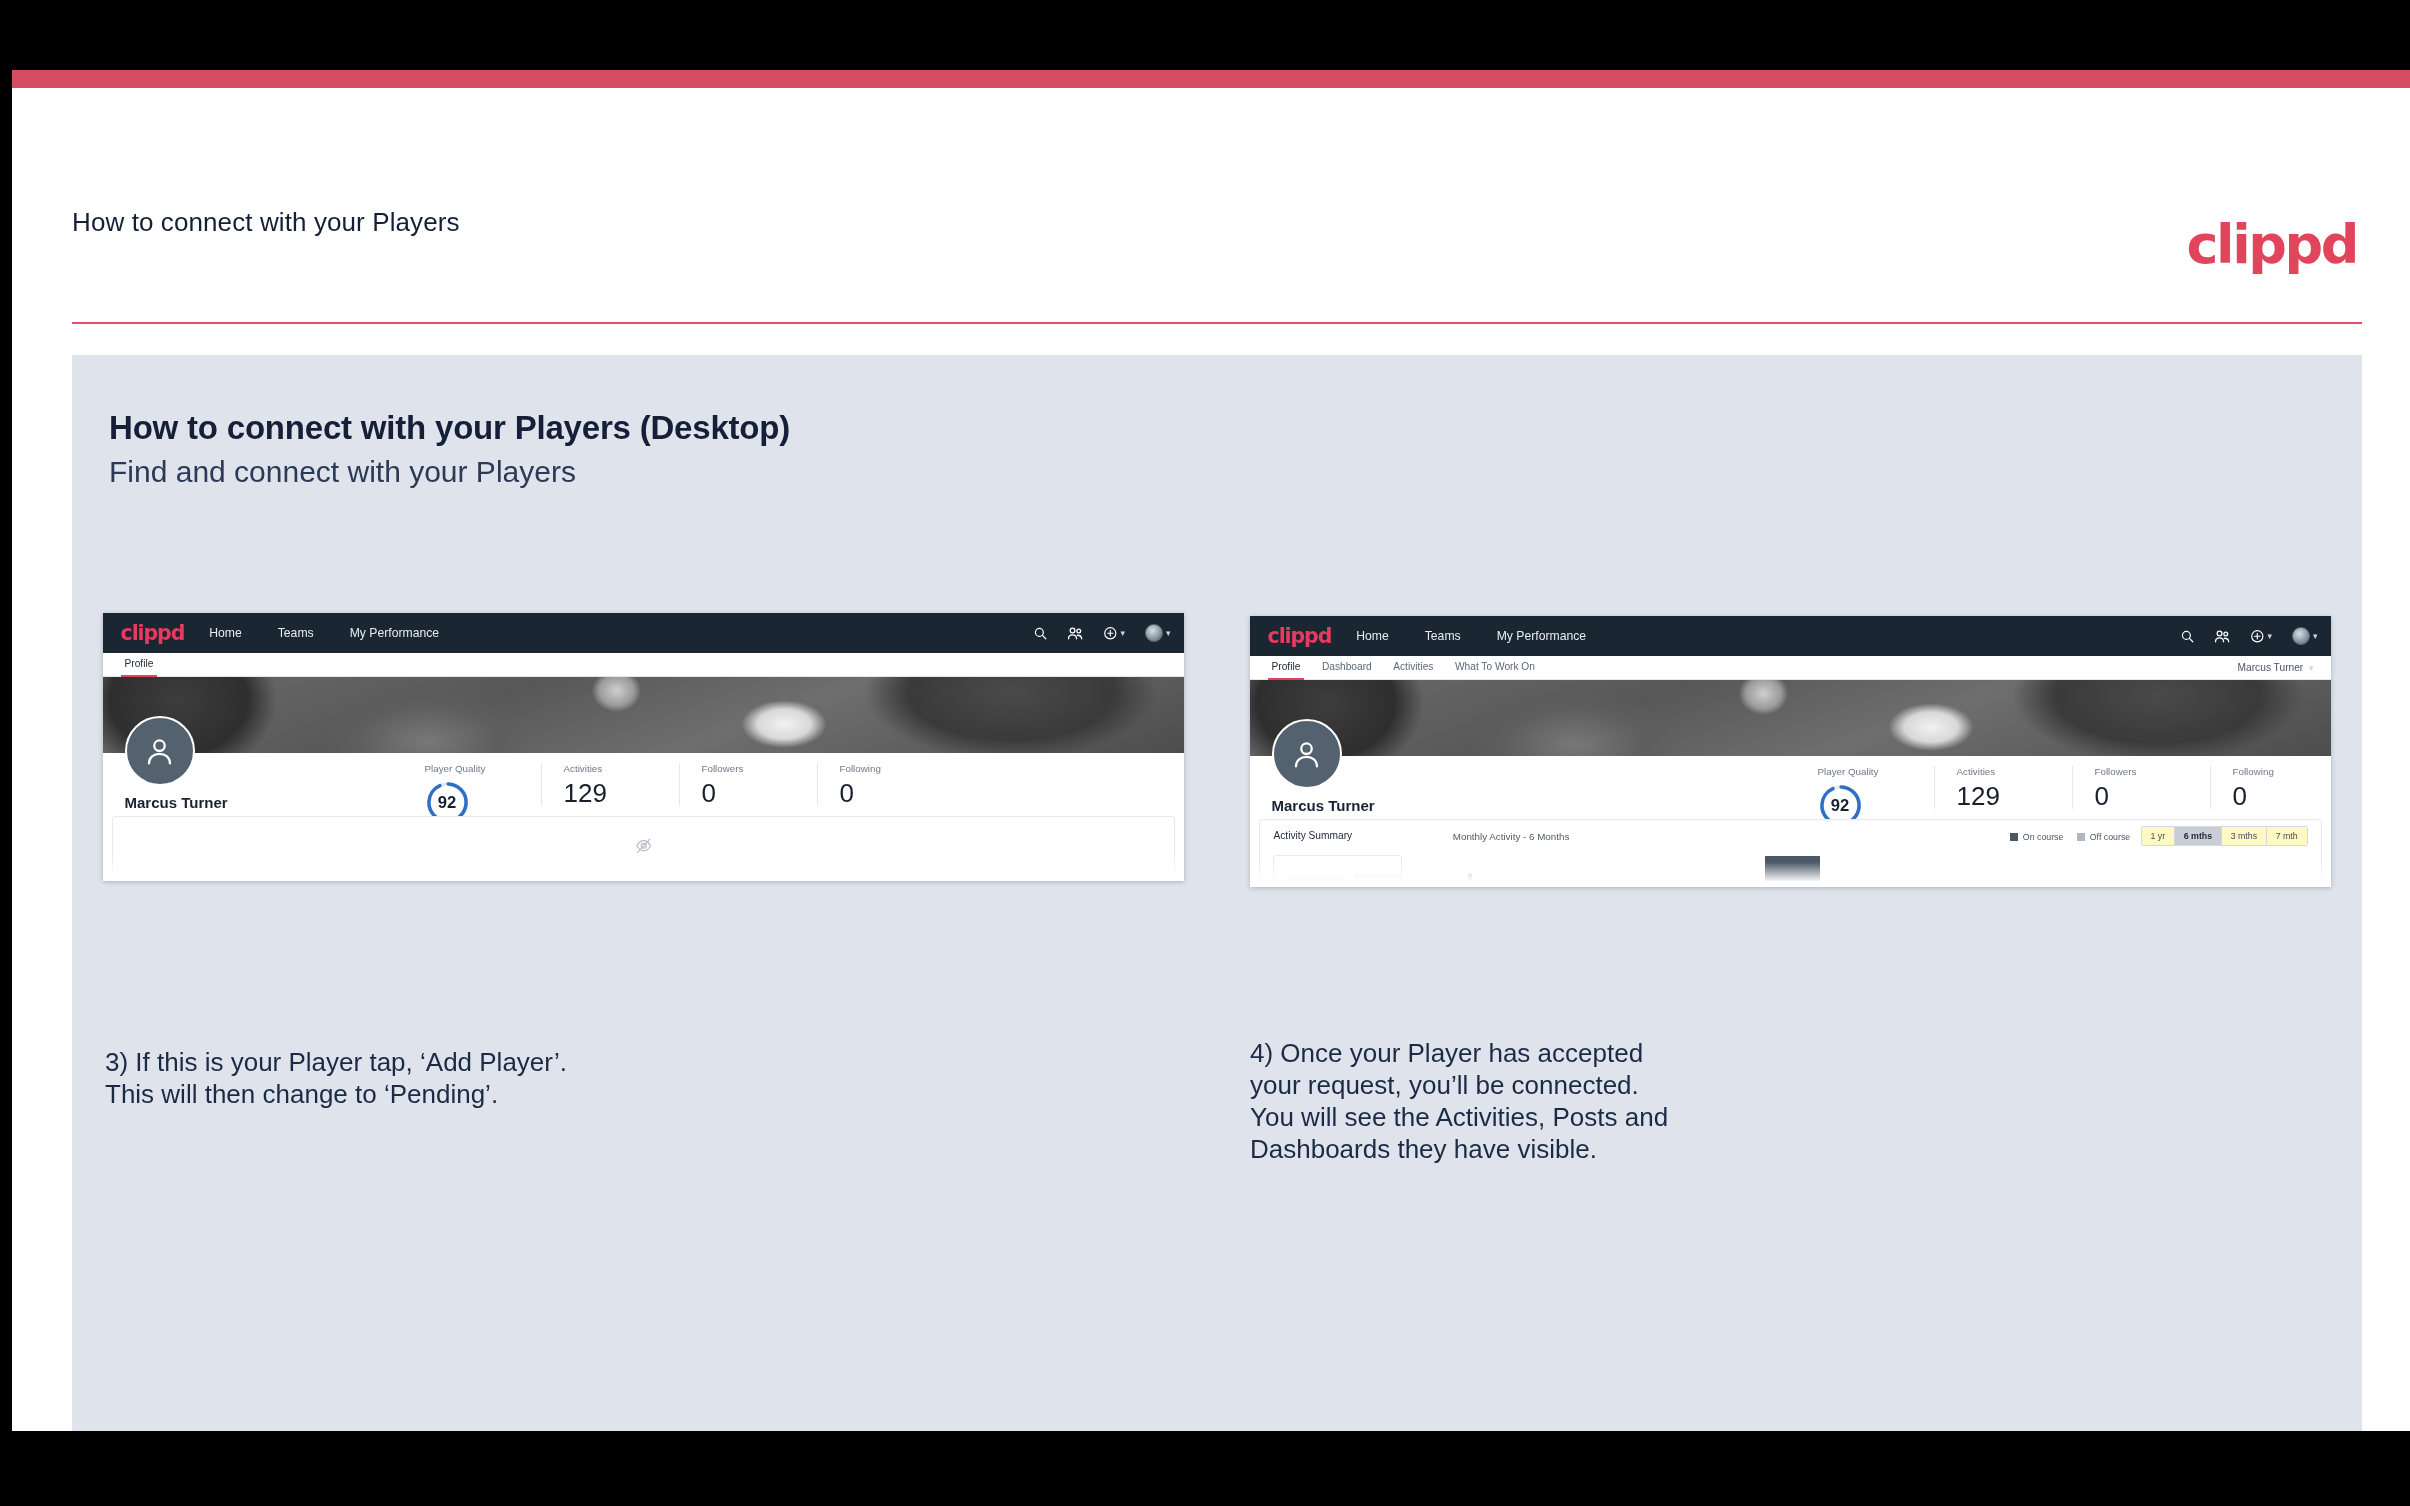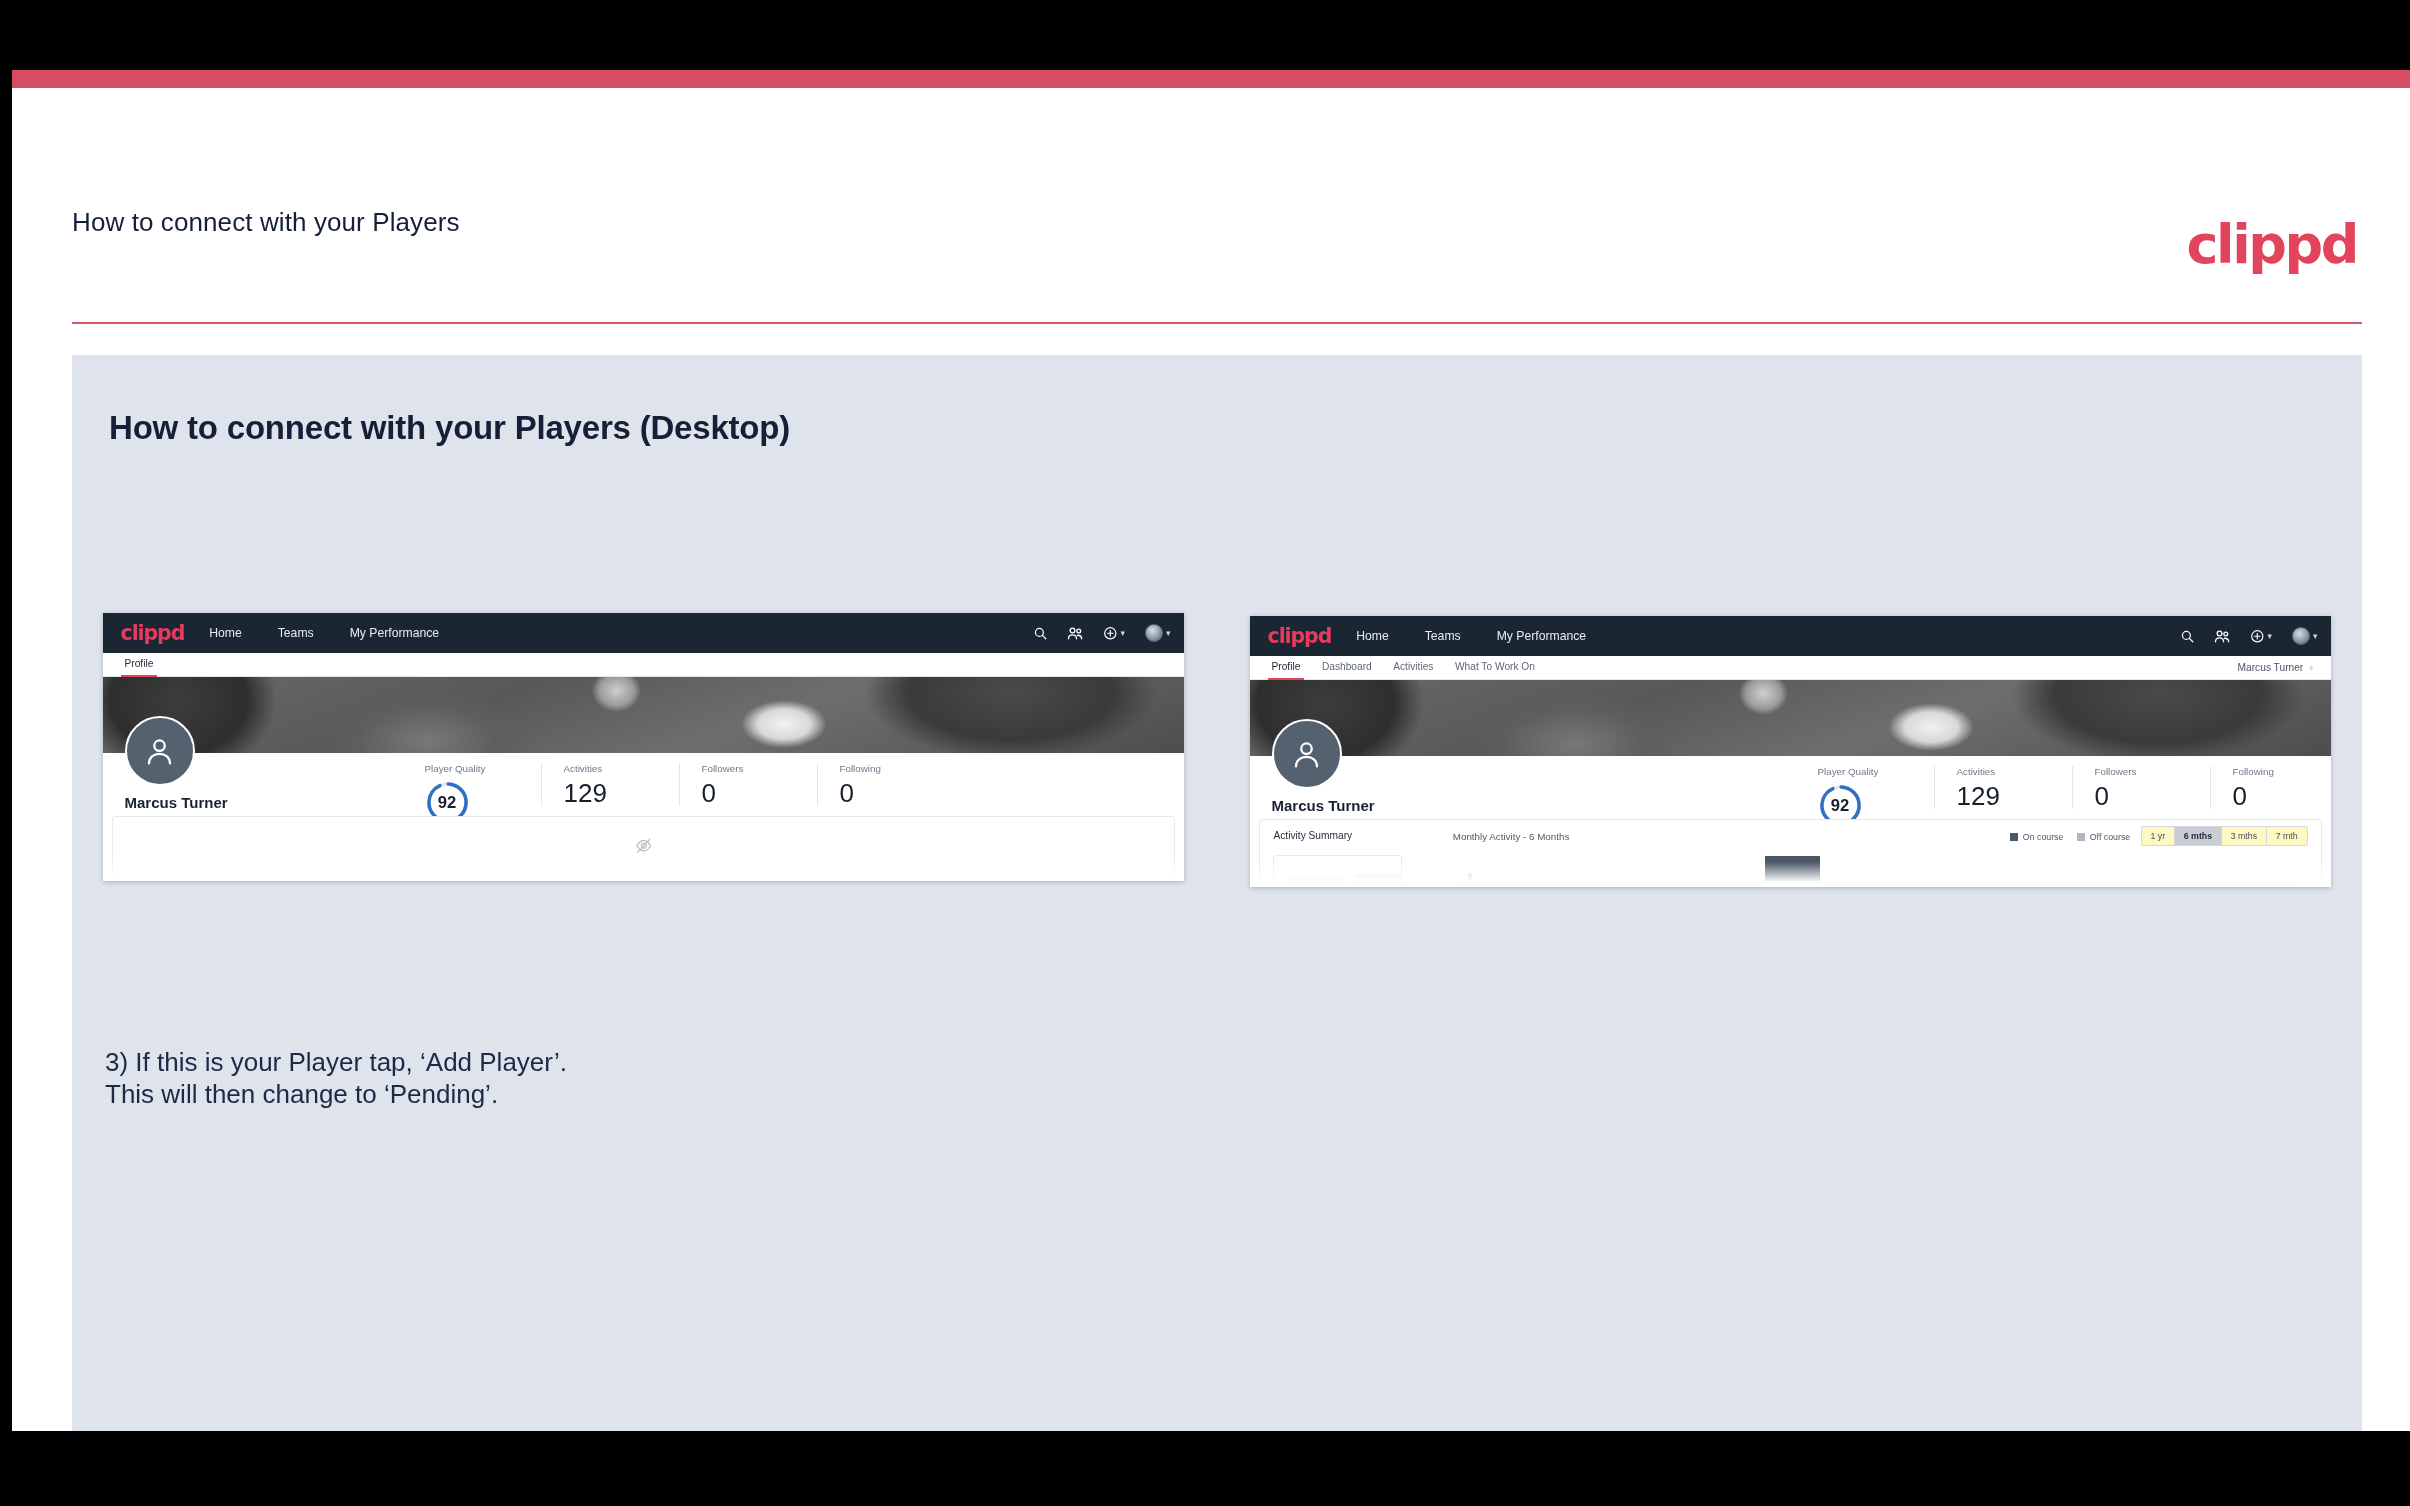--- a/index.html
+++ b/index.html
@@ -197,20 +197,21 @@
 
   <div class="page">
 
     <div class="hdr-title">How to connect with your Players</div>
     <div class="brand-logo">clippd</div>
     <div class="hdr-rule"></div>
 
     <div class="body-panel">
 
       <div class="body-title">How to connect with your Players (Desktop)</div>
+      <div class="body-subtitle">Find and connect with your Players</div>
 
       <div class="shot left">
 
         <div class="navbar">
           <div class="nav-logo">clippd</div>
           <div class="nav-links">
             <span class="nav-link">Home</span>
             <span class="nav-link">Teams</span>
             <span class="nav-link">My Performance</span>
           </div>
@@ -449,20 +450,26 @@
         </div>
 
         <div class="fade"></div>
       </div>
 
       <div class="caption left">
         <div>3) If this is your Player tap, ‘Add Player’.</div>
         <div>This will then change to ‘Pending’.</div>
       </div>
 
+      <div class="caption right">
+        <div>4) Once your Player has accepted</div>
+        <div>your request, you’ll be connected.</div>
+        <div>You will see the Activities, Posts and</div>
+        <div>Dashboards they have visible.</div>
+      </div>
 
     </div>
 
     <div class="copyright">Copyright Clippd 2022</div>
 
   </div>
 
   <div class="letterbox-bottom"></div>
 </div>
 

